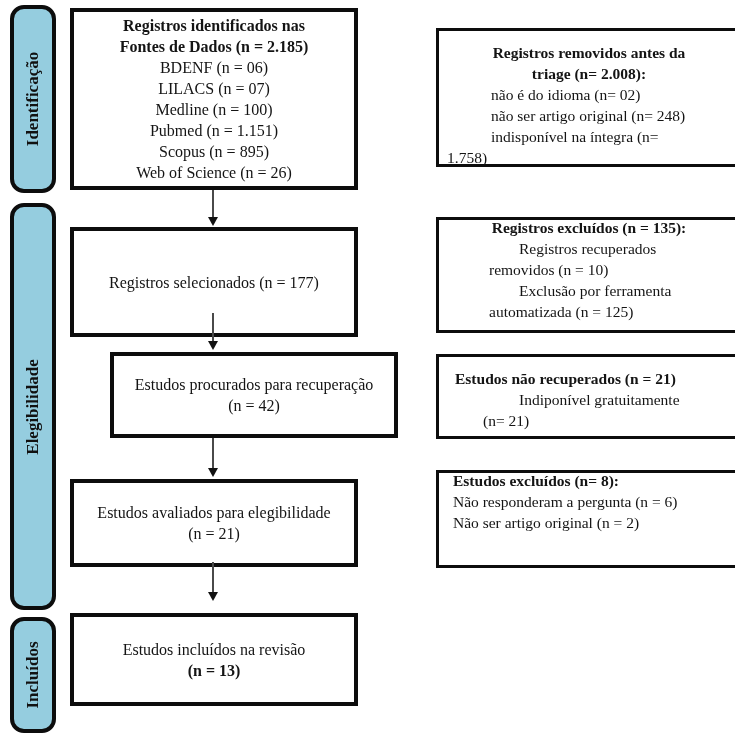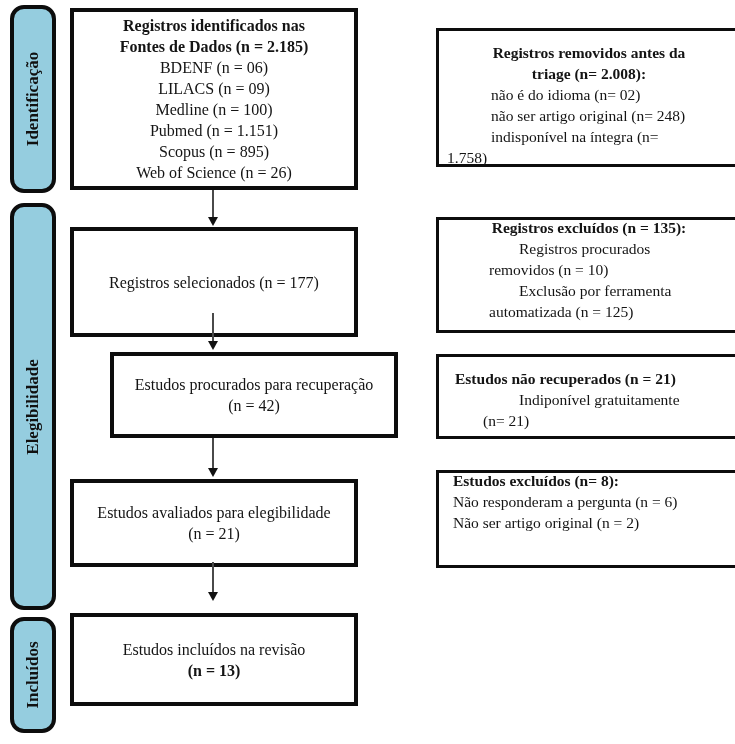--- a/index.html
+++ b/index.html
@@ -72,21 +72,21 @@
     <span>Elegibilidade</span>
   </div>
   <div class="stage" style="top:617px; height:116px;">
     <span>Incluídos</span>
   </div>
 
   <div class="mbox" style="top:8px; height:182px;">
     <div class="bold">Registros identificados nas</div>
     <div class="bold">Fontes de Dados (n = 2.185)</div>
     <div>BDENF (n = 06)</div>
-    <div>LILACS (n = 09)</div>
+    <div>LILACS (n = 07)</div>
     <div>Medline (n = 100)</div>
     <div>Pubmed (n = 1.151)</div>
     <div>Scopus (n = 895)</div>
     <div>Web of Science (n = 26)</div>
   </div>
 
   <div class="mbox" style="top:227px; height:110px;">
     <div>Registros selecionados (n = 177)</div>
   </div>
 
@@ -121,21 +121,21 @@
     <div class="rtitle center">Registros removidos antes da</div>
     <div class="rtitle center">triage (n= 2.008):</div>
     <div class="ind-md">não é do idioma (n= 02)</div>
     <div class="ind-md">não ser artigo original (n= 248)</div>
     <div class="ind-md">indisponível na íntegra (n=</div>
     <div class="ind-none">1.758)</div>
   </div>
 
   <div class="rbox" style="top:217px; height:116px;">
     <div class="rtitle center clip">Registros excluídos (n = 135):</div>
-    <div class="ind-lg">Registros procurados</div>
+    <div class="ind-lg">Registros recuperados</div>
     <div class="ind-sm">removidos (n = 10)</div>
     <div class="ind-lg">Exclusão por ferramenta</div>
     <div class="ind-sm">automatizada (n = 125)</div>
   </div>
 
   <div class="rbox pt12" style="top:354px; height:85px;">
     <div class="rtitle pl12">Estudos não recuperados (n = 21)</div>
     <div class="ind-lg">Indiponível gratuitamente</div>
     <div class="ind-md2">(n= 21)</div>
   </div>

